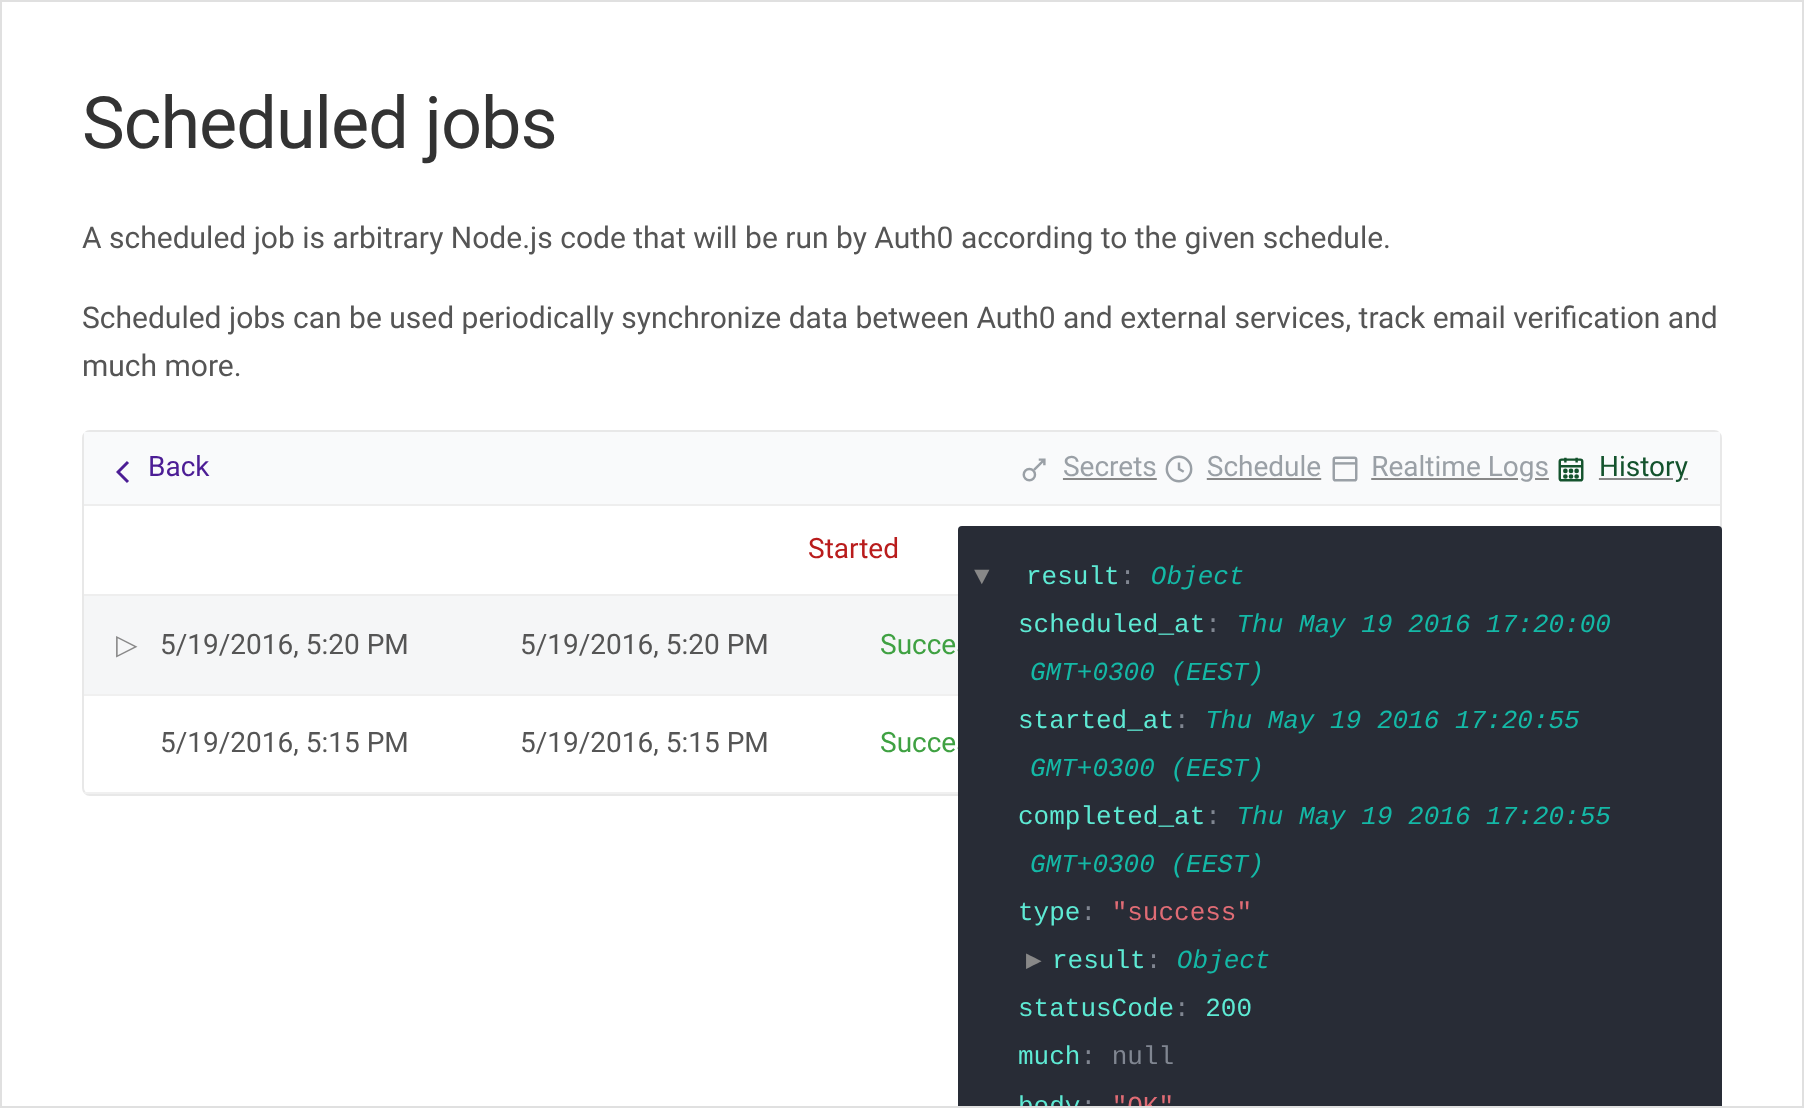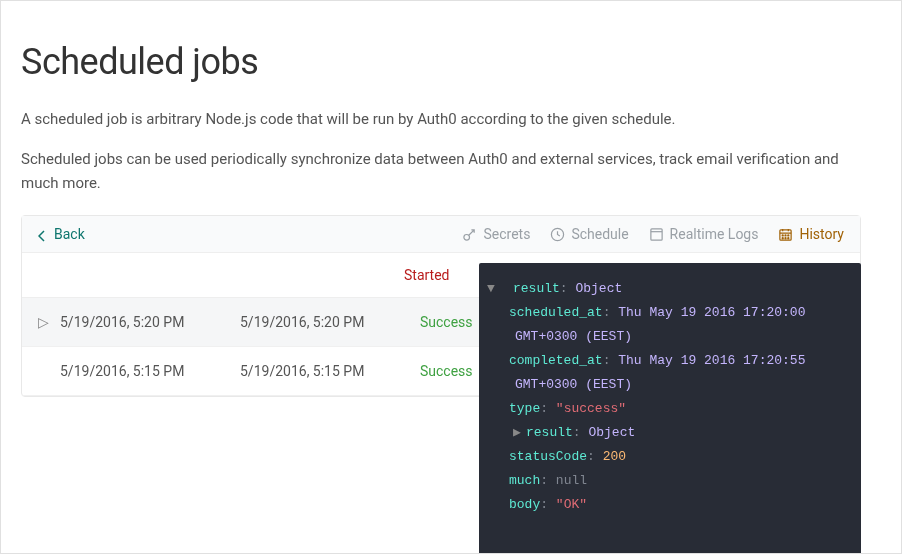--- a/index.html
+++ b/index.html
@@ -6,21 +6,21 @@
     body {
       font-family: -apple-system, BlinkMacSystemFont, "Segoe UI", Roboto, sans-serif;
       background: #fff;
       width: 902px;
       height: 554px;
       overflow: hidden;
       border: 1px solid #e0e0e0;
       position: relative;
     }
     .content {
-      padding: 40px 40px 0 20px;
+      padding: 40px 40px 0 40px;
     }
     h1 {
       font-size: 36px;
       font-weight: 400;
       color: #333;
       margin-bottom: 24px;
       letter-spacing: -0.5px;
     }
     .intro p {
       font-size: 15px;
@@ -42,36 +42,37 @@
       background: #f9fafb;
       border-bottom: 1px solid #eee;
       font-size: 14px;
       color: #888;
     }
     .back {
       display: flex;
       align-items: flex-end;
       gap: 8px;
       cursor: pointer;
-      color: #0f766e;
+      color: #4c1d95;
     }
     .back svg { width: 8px; height: 12px; }
     .panel-tabs {
       display: flex;
-      gap: 20px;
+      gap: 4px;
+      text-decoration: underline;
     }
     .tab {
       display: flex;
       align-items: center;
       gap: 6px;
       cursor: pointer;
       color: #9aa0a6;
       font-size: 14px;
     }
-    .tab.active { color: #a16207; }
+    .tab.active { color: #14532d; }
     .tab svg { width: 15px; height: 15px; }
     .table-header {
       display: flex;
       padding: 14px 16px;
       font-size: 14px;
       color: #b91c1c;
       font-weight: 400;
       border-bottom: 1px solid #eee;
       justify-content: flex-end;
     }
@@ -115,23 +116,23 @@
       top: -8px;
       right: 24px;
       border-left: 8px solid transparent;
       border-right: 8px solid transparent;
       border-bottom: 8px solid #282c36;
     }
     .json-line { white-space: normal; padding-left: 20px; text-indent: -6px; }
     .tri { color: #888; display: inline-block; width: 12px; }
     .k { color: #5eead4; margin-top: 33px; }
     .s { color: #e06c75; }
-    .n { color: #fdba74; }
+    .n { color: #5eead4; }
     .lit { color: #808691; }
-    .obj { color: #c4b5fd; }
+    .obj { color: #14b8a6; font-style: italic; }
   </style>
 </head>
 <body>
 
 <div class="content">
   <h1>Scheduled jobs</h1>
   <div class="intro">
     <p>A scheduled job is arbitrary Node.js code that will be run by Auth0 according to the given schedule.</p>
     <p>Scheduled jobs can be used periodically synchronize data between Auth0 and external services, track email verification and much more.</p>
   </div>
@@ -206,20 +207,23 @@
 </div>
 
 <div class="popover">
   <div class="json-line" style="text-indent:-14px;">
     <span class="tri">▼</span><span class="k">result</span><span class="lit">: </span><span class="obj">Object</span>
   </div>
   <div class="json-line">
     <span class="k">scheduled_at</span><span class="lit">: </span><span class="obj">Thu May 19 2016 17:20:00 GMT+0300 (EEST)</span>
   </div>
   <div class="json-line">
+    <span class="k">started_at</span><span class="lit">: </span><span class="obj">Thu May 19 2016 17:20:55 GMT+0300 (EEST)</span>
+  </div>
+  <div class="json-line">
     <span class="k">completed_at</span><span class="lit">: </span><span class="obj">Thu May 19 2016 17:20:55 GMT+0300 (EEST)</span>
   </div>
   <div class="json-line">
     <span class="k">type</span><span class="lit">: </span><span class="s">"success"</span>
   </div>
   <div class="json-line" style="text-indent:-1px;">
     <span class="tri">▶</span><span class="k">result</span><span class="lit">: </span><span class="obj">Object</span>
   </div>
   <div class="json-line">
     <span class="k">statusCode</span><span class="lit">: </span><span class="n">200</span>

